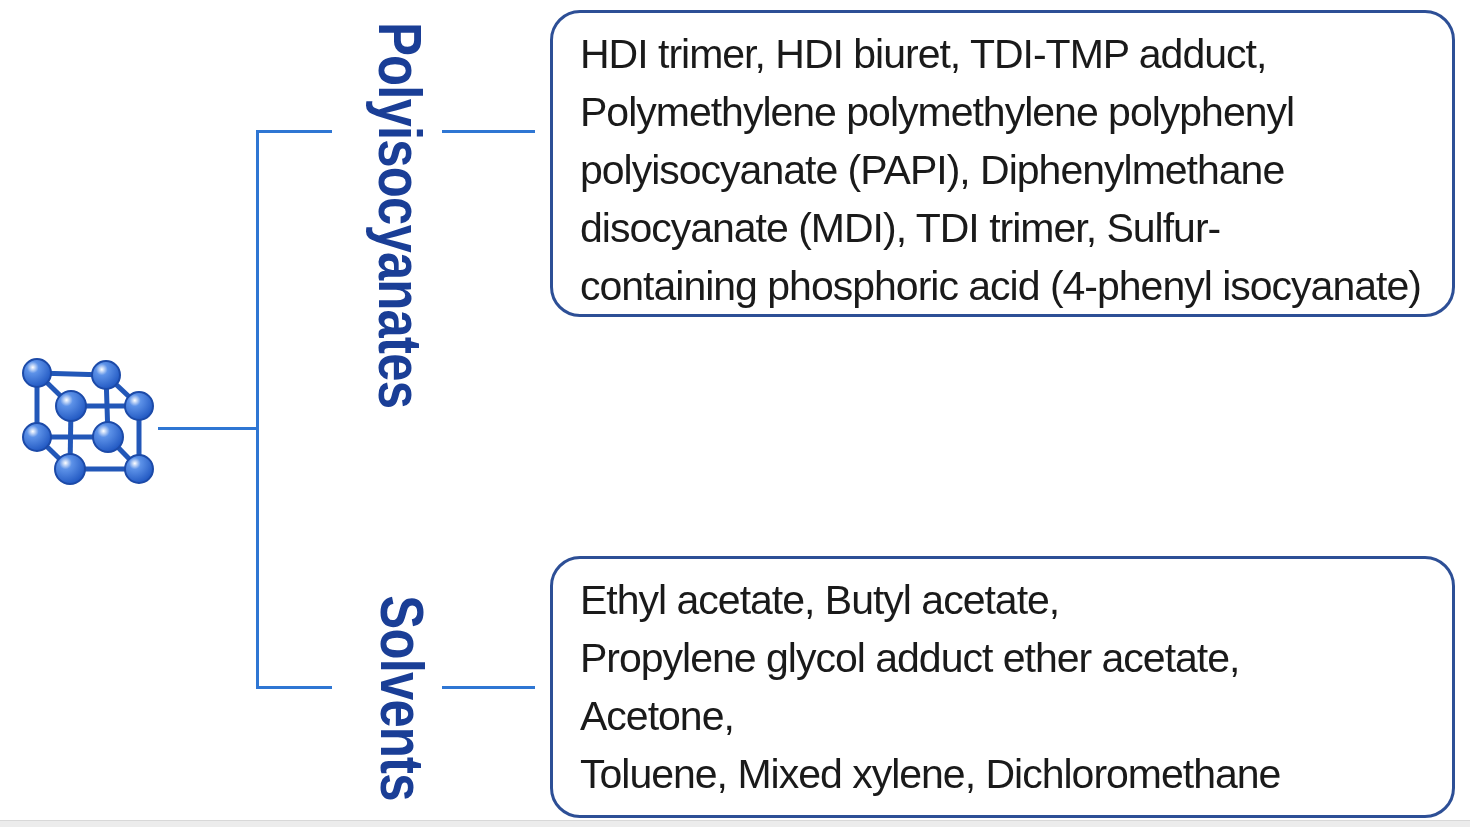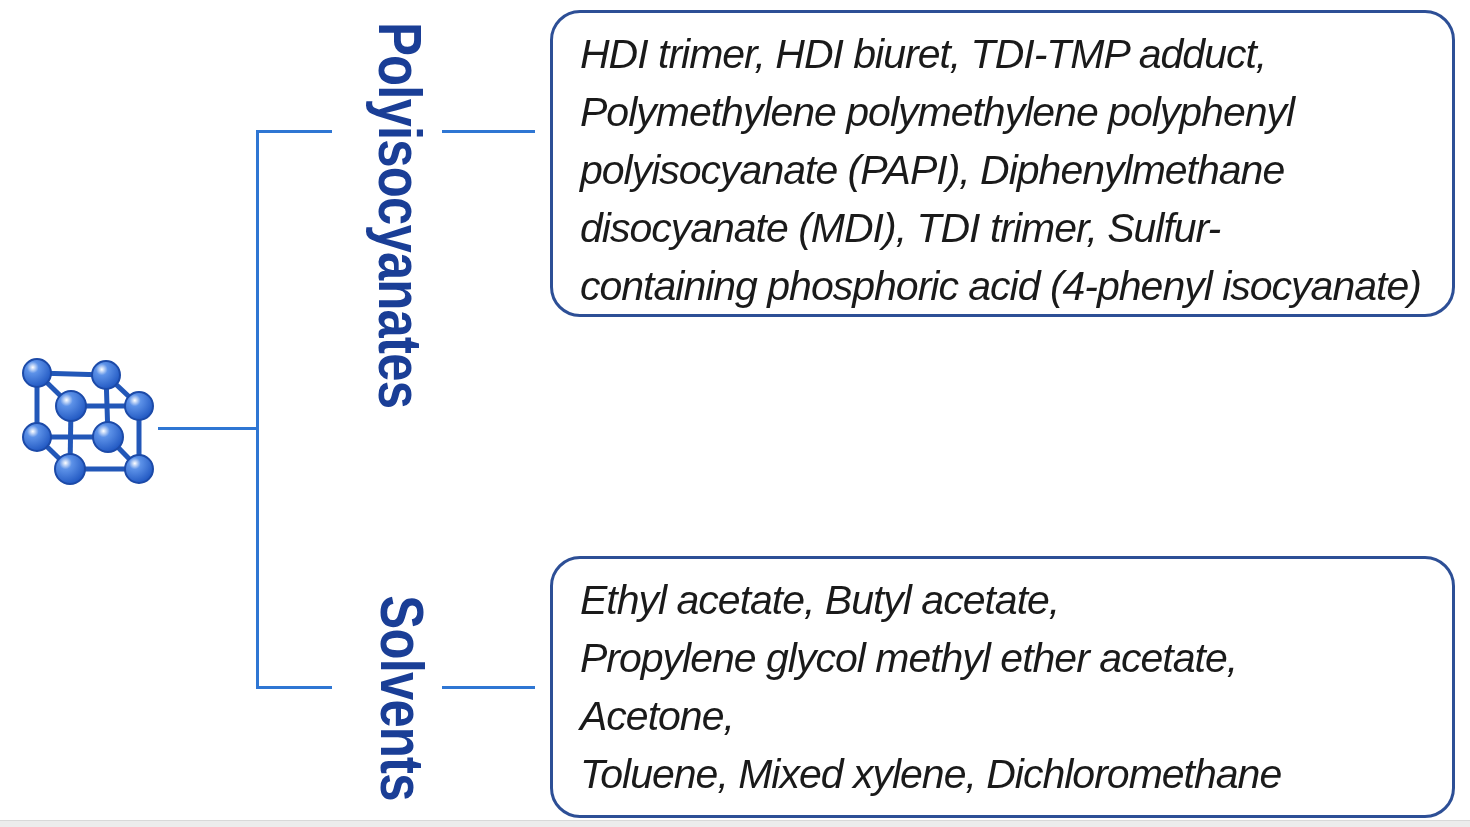--- a/index.html
+++ b/index.html
@@ -77,21 +77,20 @@
     top: 556px;
     height: 262px;
   }
   .box-text {
     padding: 12px 12px 0 27px;
     font-size: 41px;
     line-height: 58px;
     letter-spacing: -1px;
     color: var(--text-dark, #1a1a1a);
     white-space: pre-line;
-    font-style: italic;
   }
 
   
   .bottom-strip {
     position: absolute;
     left: 0;
     bottom: 0;
     width: 100%;
     height: 6px;
     background: var(--strip-gray, #ececec);
@@ -153,20 +152,20 @@
   <div class="item-box top">
     <div class="box-text">HDI trimer, HDI biuret, TDI-TMP adduct,
 Polymethylene polymethylene polyphenyl
 polyisocyanate (PAPI), Diphenylmethane
 disocyanate (MDI), TDI trimer, Sulfur-
 containing phosphoric acid (4-phenyl isocyanate)</div>
   </div>
 
   <div class="item-box bottom">
     <div class="box-text">Ethyl acetate, Butyl acetate,
-Propylene glycol methyl ether acetate,
+Propylene glycol adduct ether acetate,
 Acetone,
 Toluene, Mixed xylene, Dichloromethane</div>
   </div>
 
   <div class="bottom-strip"></div>
 
 </div>
 
 </body></html>

